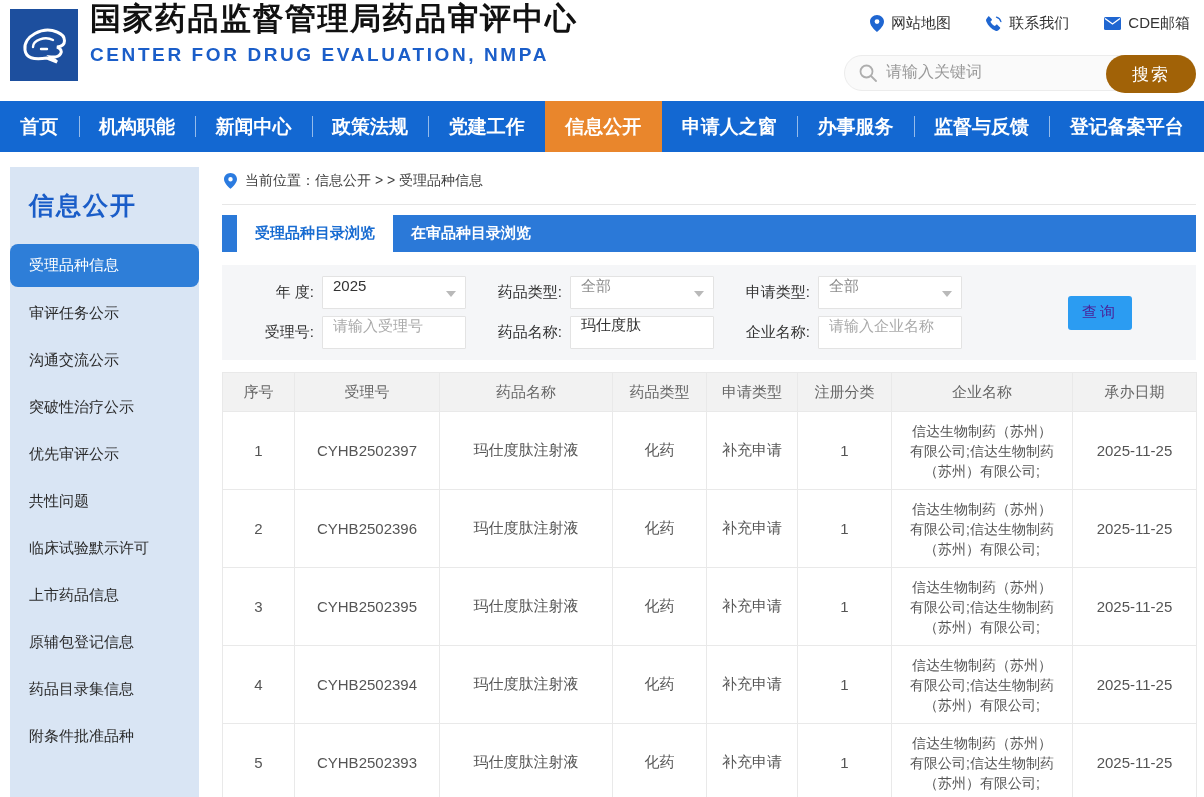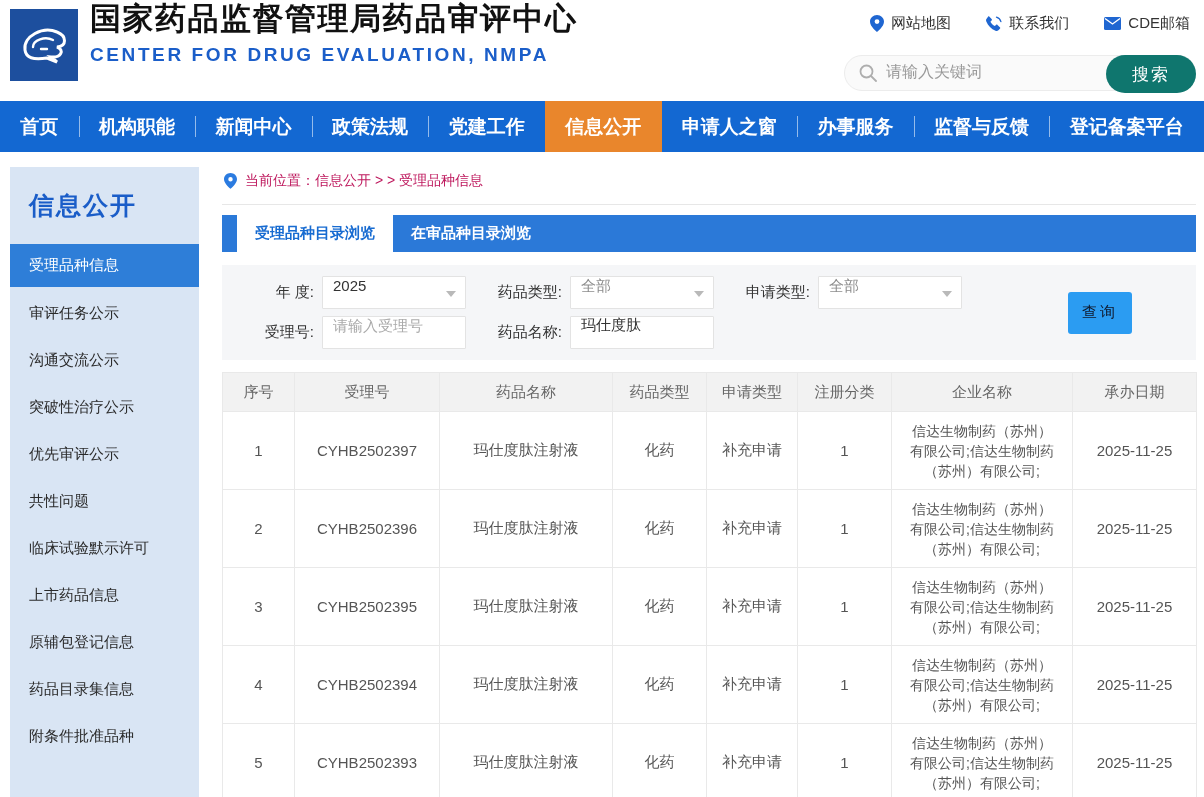--- a/index.html
+++ b/index.html
@@ -13,58 +13,58 @@
   .brand { position:absolute; left:90px; top:0; }
   .brand-title { font-size:31px; font-weight:bold; color:#111; letter-spacing:1.5px; line-height:1.25; }
   .brand-sub { margin-top:5px; font-size:19px; font-weight:bold; color:#1b5ec9; letter-spacing:2.6px; }
   .header-right { position:absolute; right:8px; top:10px; width:352px; }
   .quick-links { display:flex; justify-content:space-between; padding:4px 6px 0 26px; }
   .qlink { display:flex; align-items:center; gap:7px; font-size:15px; color:#333; cursor:pointer; }
   .qlink svg { display:block; }
   .searchbar { position:relative; margin-top:22px; height:36px; background:#fafafa; border:1px solid #ececec; border-radius:18px; display:flex; align-items:center; padding-left:14px; }
   .searchbar input { border:none; outline:none; background:transparent; font-size:16px; color:#333; margin-left:9px; width:180px; font-family:Liberation Mono, monospace; }
   .searchbar input::placeholder { color:#9a9a9a; }
-  .search-btn { position:absolute; right:-1px; top:-1px; height:38px; width:90px; background:#0f766e; border:none; border-radius:19px; color:#fff; font-size:17px; cursor:pointer; font-family:inherit; letter-spacing:2px; }
+  .search-btn { position:absolute; right:-1px; top:-1px; height:38px; width:90px; background:#a16207; border:none; border-radius:19px; color:#fff; font-size:17px; cursor:pointer; font-family:inherit; letter-spacing:2px; }
 
   
   .nav { height:51px; background:#1368d2; display:flex; align-items:stretch; }
   .nav a { position:relative; flex:1 1 auto; display:flex; align-items:center; justify-content:center; color:#fff; font-size:19px; font-weight:bold; text-decoration:none; white-space:nowrap; padding:0 10px; cursor:pointer; }
   .nav a + a::before { content:""; position:absolute; left:0; top:15px; bottom:15px; width:1px; background:rgba(255,255,255,.55); }
   .nav a.active { background:#e9862c; }
   .nav a.active::before, .nav a.active + a::before { display:none; }
 
   
   .page { position:relative; height:645px; background:#fff; }
 
   
   .sidebar { position:absolute; left:10px; top:15px; width:189px; bottom:0; background:#d9e5f4; padding-top:22px; }
   .sidebar-title { color:#1a5dc8; font-size:25px; font-weight:bold; padding-left:19px; letter-spacing:2px; margin-bottom:22px; }
-  .side-item { height:47px; display:flex; align-items:center; padding-left:19px; font-size:15px; color:#2a2a2a; cursor:pointer; }
+  .side-item { height:47px; display:flex; align-items:center; padding-left:19px; font-size:15px; color:#2a2a2a; cursor:pointer;border-radius:8px; }
   .side-item.active { background:#2e7ed8; color:#fff; height:43px; margin-bottom:3px; }
 
   
   .content { position:absolute; left:222px; top:0; width:974px; }
-  .crumb-row { display:flex; align-items:center; gap:8px; padding:20px 0 14px 2px; border-bottom:1px solid #e7e7e7; font-size:14px; color:#be185d; }
+  .crumb-row { display:flex; align-items:center; gap:8px; padding:20px 0 14px 2px; border-bottom:1px solid #e7e7e7; font-size:14px; color:#404040; }
   .tabs { margin-top:10px; height:37px; background:#2b79d8; display:flex; }
   .tab { min-width:145px; display:flex; align-items:center; justify-content:center; color:#fff; font-size:15px; font-weight:bold; padding:0 18px; cursor:pointer; }
   .tab.active { background:#fff; color:#176bd1; margin-left:15px; }
 
   
   .filters { position:relative; margin-top:13px; background:#f5f6f8; padding:11px 0 11px 18px; }
   .frow { display:flex; align-items:center; height:33px; }
   .frow + .frow { margin-top:7px; }
   .fgroup { display:flex; align-items:center; }
   .flabel { font-size:15px; color:#333; text-align:right; width:74px; margin-right:8px; white-space:nowrap; }
   .fbox { position:relative; width:144px; height:33px; background:#fff; border:1px solid #e3e3e3; border-radius:1px; display:flex; align-items:flex-start; padding:0 24px 0 10px; font-size:15px; color:#333; }
   .fbox.muted { color:#8d8d8d; }
   .fbox .caret { position:absolute; right:9px; top:14px; width:0; height:0; border-left:5px solid transparent; border-right:5px solid transparent; border-top:6px solid #b9b9b9; }
   .fbox input { border:none; outline:none; width:100%; font-size:15px; color:#333; background:transparent; font-family:inherit; }
   .fbox input::placeholder { color:#aaa; }
   .gap { width:22px; }
-  .query-btn { position:absolute; right:64px; top:50%; transform:translateY(-50%); width:64px; height:42px; background:#2b9cf2; color:#0f172a; border:none; border-radius:3px; font-size:15px; cursor:pointer; font-family:inherit; letter-spacing:3px; }
+  .query-btn { position:absolute; right:64px; top:50%; transform:translateY(-50%); width:64px; height:34px; background:#2b9cf2; color:#4c1d95; border:none; border-radius:3px; font-size:15px; cursor:pointer; font-family:inherit; letter-spacing:3px; }
 
   
   .tbl { margin-top:12px; width:974px; border-collapse:collapse; table-layout:fixed; }
   .tbl th { background:#f2f2f2; color:#666; font-weight:normal; font-size:15px; height:39px; border:1px solid #e9e9e9; }
   .tbl td { color:#555; font-size:15px; text-align:center; border:1px solid #e9e9e9; height:78px; padding:6px 10px; }
   .tbl td.company { text-align:center; line-height:20px; font-size:14px; padding:8px 14px; }
   .c0{width:72px}.c1{width:145px}.c2{width:173px}.c3{width:94px}.c4{width:91px}.c5{width:94px}.c6{width:181px}.c7{width:124px}
 </style>
 </head>
 <body>
@@ -195,20 +195,26 @@
             </div>
           </div>
           <div class="gap"></div>
           <div class="fgroup">
             <span class="flabel">药品名称:</span>
             <div class="fbox" style="padding-right:10px">
               <input type="text" value="玛仕度肽" style="">
             </div>
           </div>
           <div class="gap"></div>
+          <div class="fgroup">
+            <span class="flabel">企业名称:</span>
+            <div class="fbox" style="padding-right:10px">
+              <input type="text" placeholder="请输入企业名称" style="">
+            </div>
+          </div>
         </div>
         <button class="query-btn">查询</button>
       </div>
 
       <table class="tbl">
         <thead>
           <tr>
             <th class="c0">序号</th>
             <th class="c1">受理号</th>
             <th class="c2">药品名称</th>

